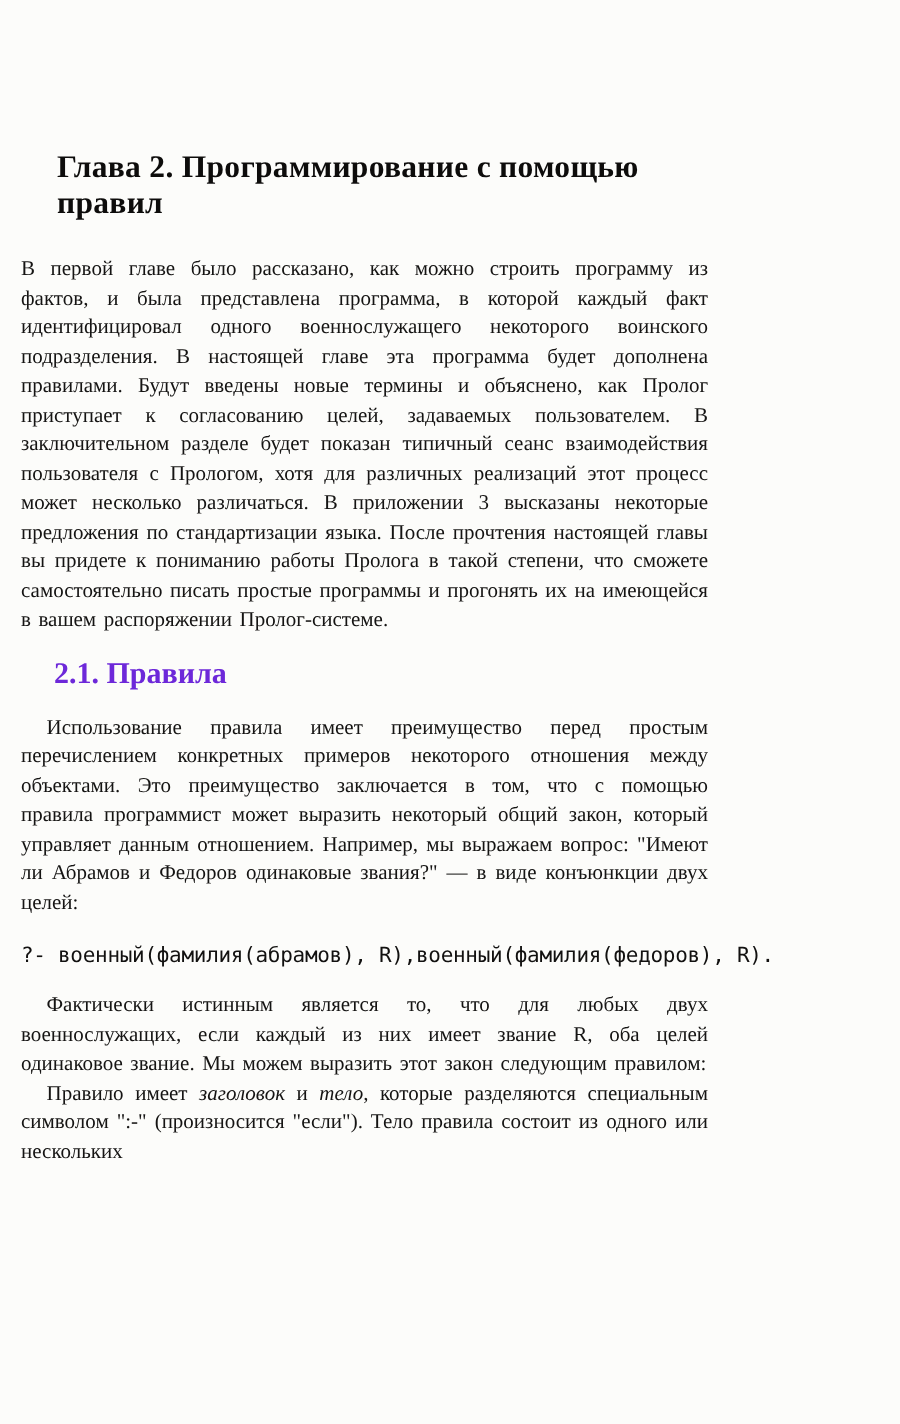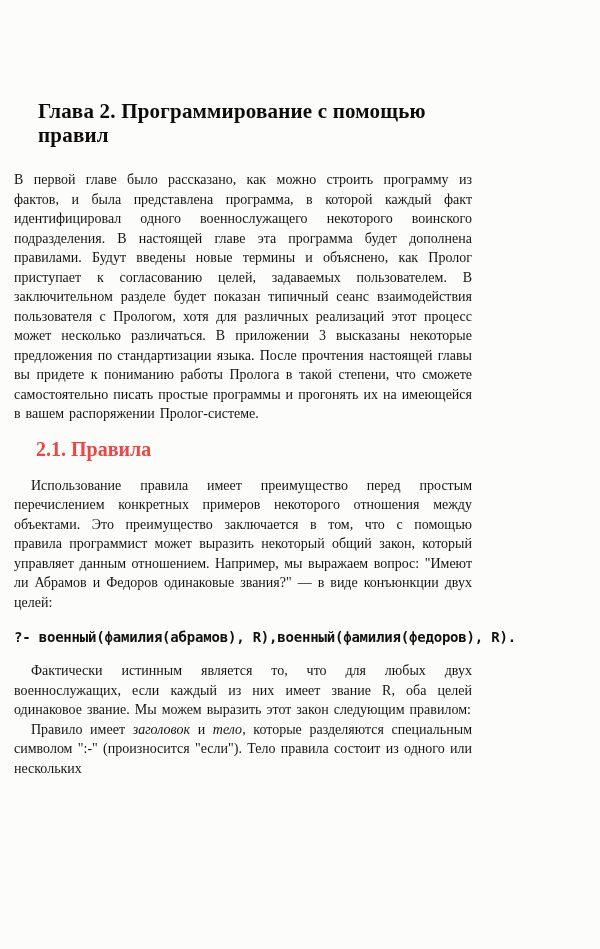--- a/index.html
+++ b/index.html
@@ -29,26 +29,26 @@
     font-size: 14px;
     line-height: 19.5px;
     text-align: justify;
     word-spacing: 1.5px;
   }
   .para.indent { text-indent: 17px; }
   .section-heading {
     font-size: 20px;
     font-weight: bold;
     margin: 14px 0 15px 22px;
-    color: #ef4444;
+    color: #6d28d9;
     line-height: 23px;
   }
   .code {
     font-family: "DejaVu Sans Mono", monospace;
-    font-weight: bold;
+    font-weight: normal;
     font-size: 14px;
     white-space: pre;
     color: #121110;
   }
   .code-query {
     margin: 17px 0 16px 0;
     letter-spacing: -0.2px;
   }
   .code-rule {
     margin: 26px 0 20px 17px;

